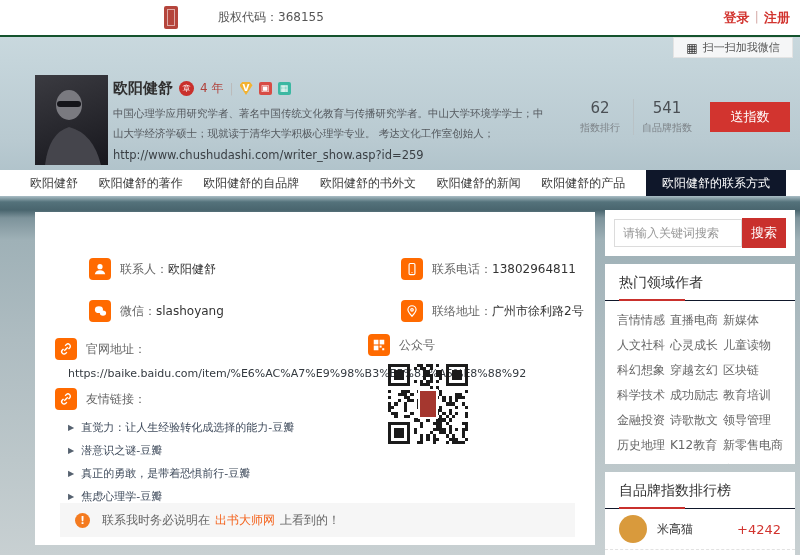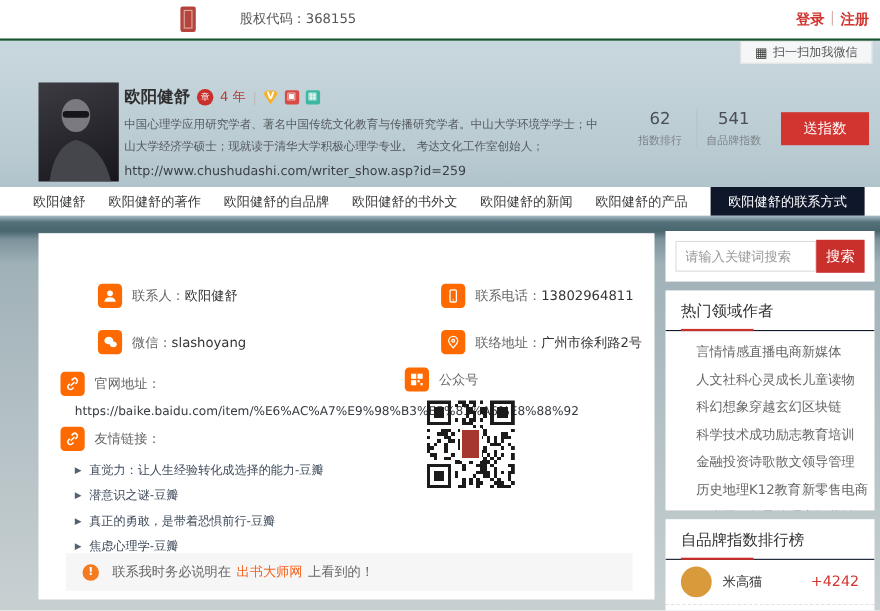--- a/index.html
+++ b/index.html
@@ -74,21 +74,21 @@
 
   .panel { position:absolute; left:605px; width:190px; background:#fff; z-index:4; }
   .search-panel { top:210px; height:46px; display:flex; align-items:center; padding:0 9px; gap:0; }
   .search-input { flex:1; min-width:0; height:28px; border:1px solid #dcdcdc; font-size:12px; padding:0 8px; font-family:inherit; color:#333; }
   .search-input::placeholder { color:#999; }
   .search-btn { width:44px; height:30px; background:#c9302c; color:#fff; border:none; font-size:13px; font-family:inherit; cursor:pointer; }
 
   .hot-panel { top:264px; height:200px; overflow:hidden; }
   .panel-title { font-size:14px; color:#333; padding:10px 14px 8px; border-bottom:1px solid #0f172a; position:relative; }
   .panel-title::after { content:""; position:absolute; left:14px; bottom:-1px; width:66px; height:2px; background:#c9302c; }
-  .tags { display:grid; grid-template-columns:repeat(3,auto); justify-content:space-between; row-gap:8px; padding:11px 28px; font-size:12px; color:#666; }
+  .tags { display:grid; grid-template-columns:repeat(3,auto); justify-content:space-between; row-gap:8px; padding:11px 12px; font-size:12px; color:#666; }
   .tag { white-space:nowrap; cursor:pointer; }
 
   .rank-panel { top:472px; height:110px; overflow:hidden; }
   .rank-list { }
   .rank-item { display:flex; align-items:center; padding:6px 14px; border-bottom:1px dashed #e2e2e2; cursor:pointer; }
   .rank-avatar { width:28px; height:28px; border-radius:50%; margin-right:10px; flex:none; background:#888; }
   .rank-name { font-size:12px; color:#333; flex:1; }
   .rank-score { font-size:13px; color:#d2342f; }
 </style>
 </head>

